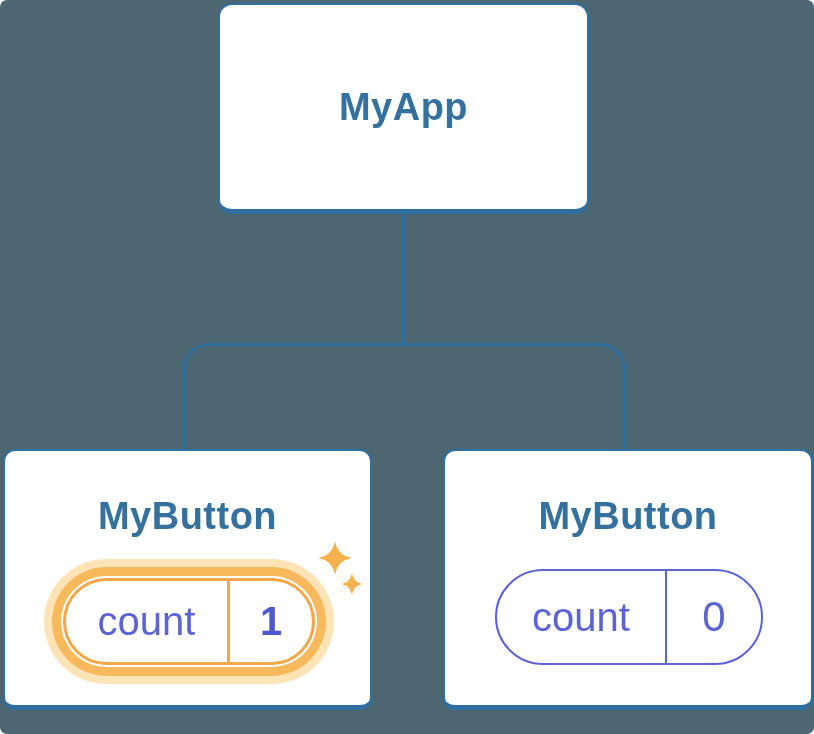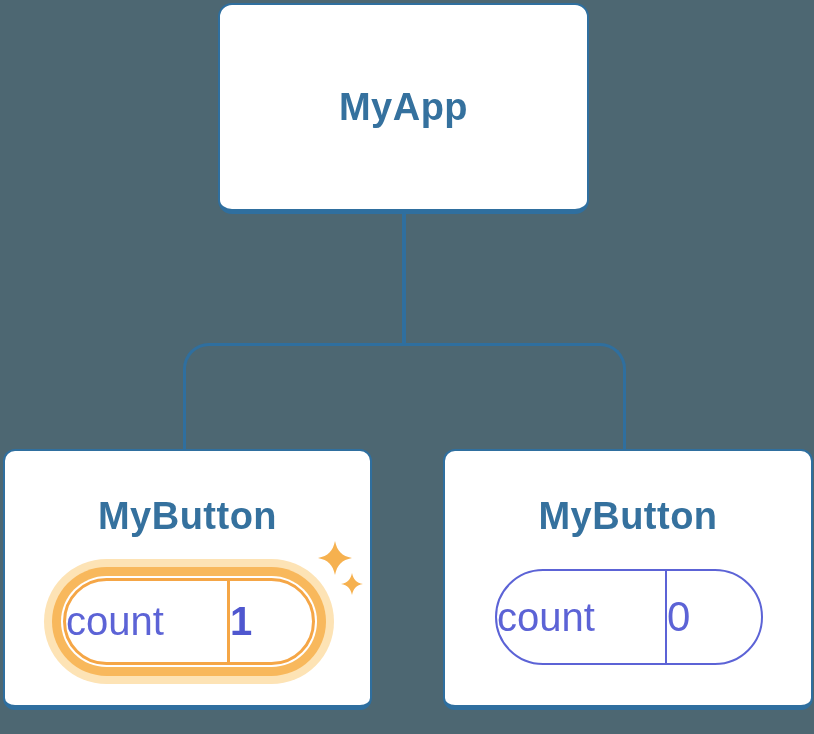--- a/index.html
+++ b/index.html
@@ -6,20 +6,21 @@
     margin: 0;
     padding: 0;
     font-family: "Liberation Sans", sans-serif;
   }
   .canvas {
     position: relative;
     width: 814px;
     height: 734px;
     background: var(--background, #4D6772);
     overflow: hidden;
+    border-radius: 7px;
   }
   
   .card {
     position: absolute;
     background: #ffffff;
     border: 2px solid var(--node_border, #2F6F9F);
     border-bottom-width: 5px;
     border-radius: 14px;
     box-sizing: border-box;
   }
@@ -84,21 +85,21 @@
     width: 252px; height: 87px;
     border: 3px solid var(--highlight_border, #F5A646);
     box-shadow:
       0 0 0 2px  #ffffff,
       0 0 0 11px var(--highlight_ring, #F8B85C),
       0 0 0 19px var(--highlight_glow, #FDE3B5);
   }
   .pill-cell {
     display: flex;
     align-items: center;
-    justify-content: flex-start;
+    justify-content: center;
   }
   .cell-label { flex: 1 1 auto; }
   .cell-value { width: 82px; }
   .pill-normal .cell-value { width: 94px; }
   .pill-divider {
     width: 0;
     align-self: stretch;
   }
   .pill-normal .pill-divider    { border-left: 2px solid var(--state_text, #5C63D6); }
   .pill-highlight .pill-divider { border-left: 3px solid var(--highlight_border, #F5A646); }

